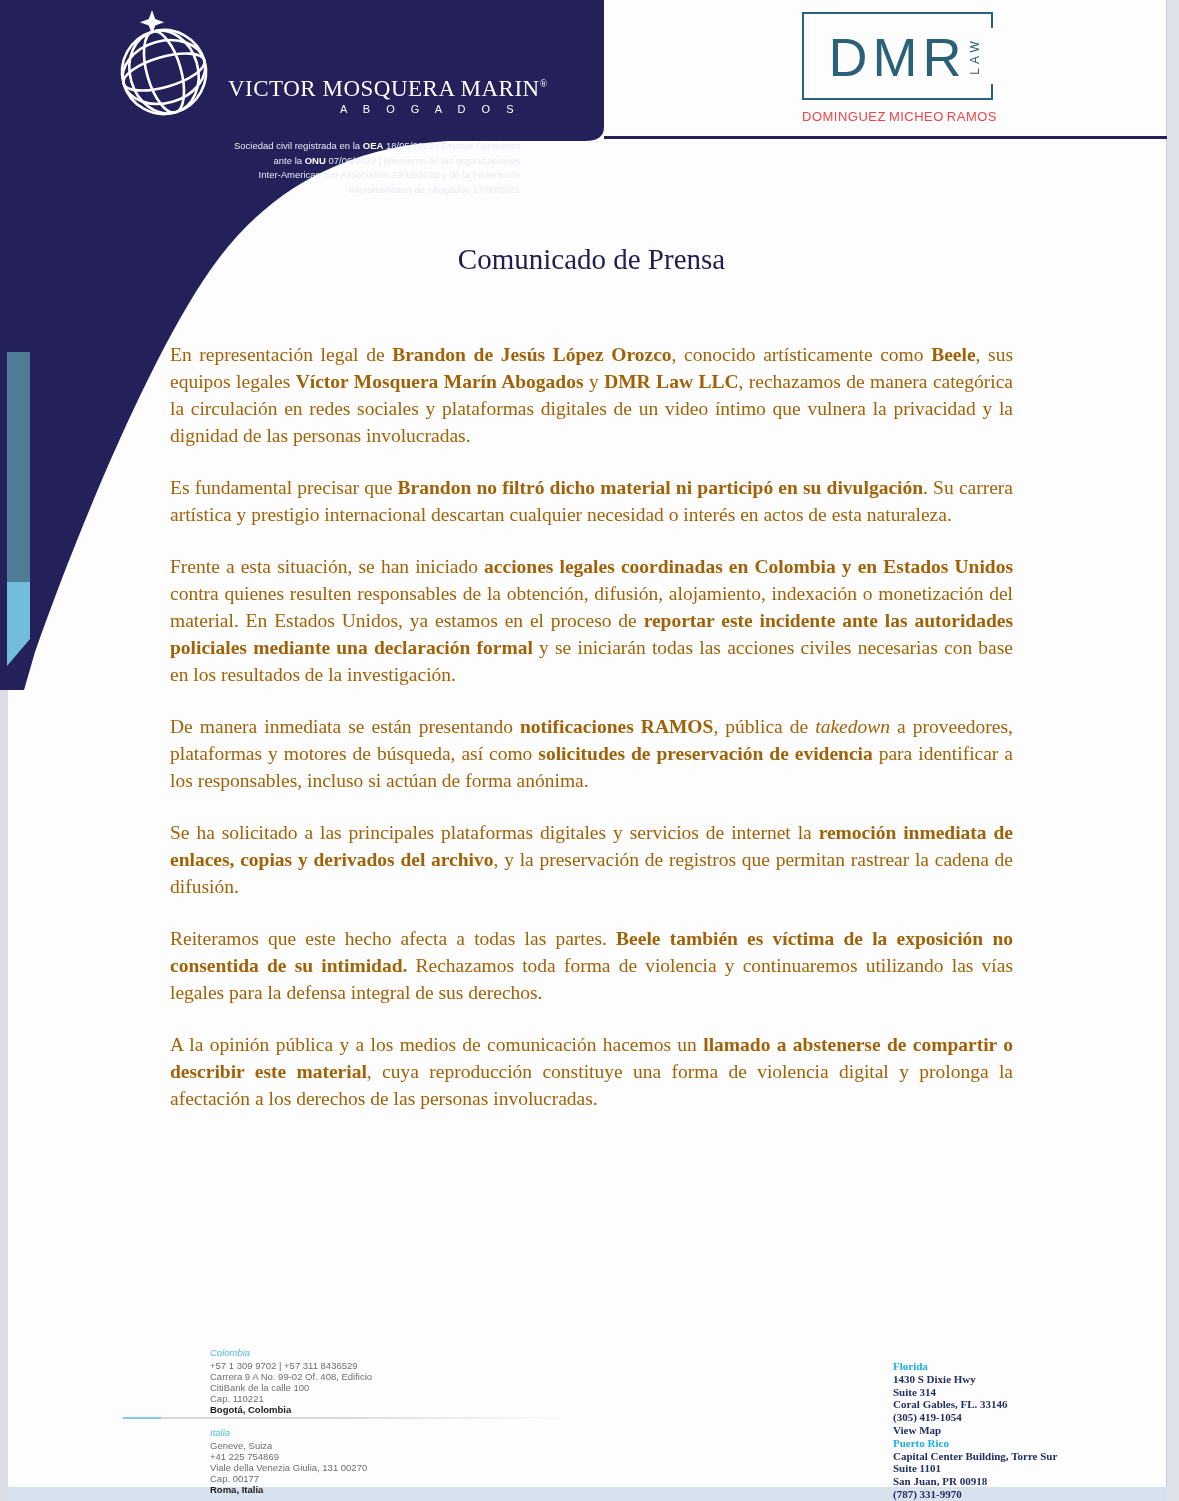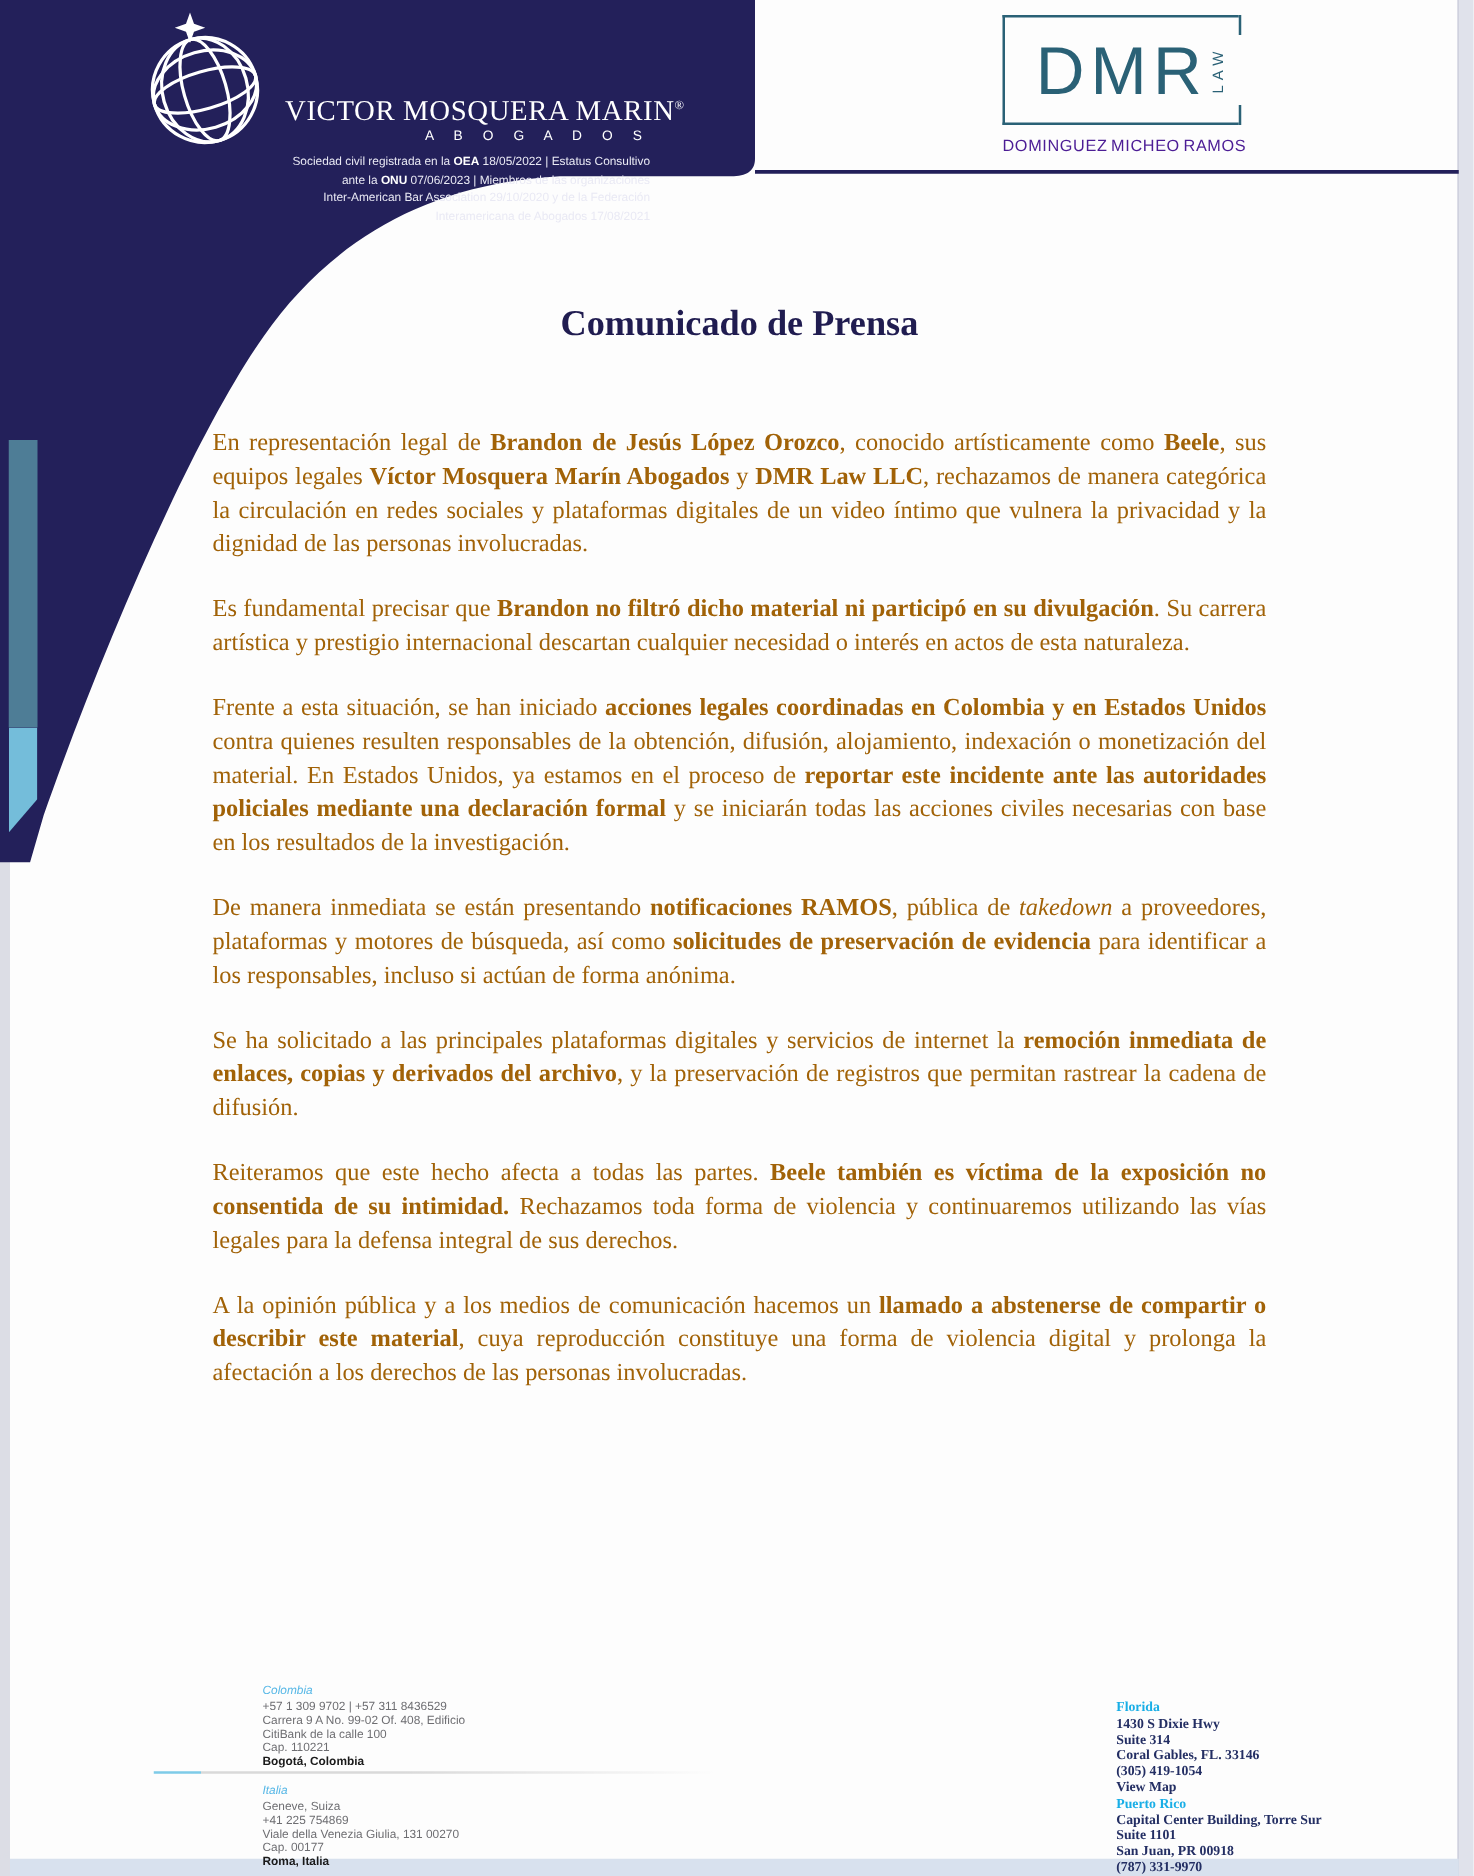--- a/index.html
+++ b/index.html
@@ -17,41 +17,41 @@
   .header-rule{position:absolute;left:604px;top:136px;width:563px;height:3px;background:#23205a;}
 
   
   .vmm{position:absolute;left:105px;top:6px;color:#fff;}
   .vmm-globe{position:absolute;left:0;top:2px;}
   .vmm-text{position:absolute;left:123px;top:26px;width:292px;}
   .vmm-name{font-size:23px;letter-spacing:.5px;white-space:nowrap;color:#fff;margin-top:44px;}
   .vmm-name .reg{font-size:10px;vertical-align:super;}
   .vmm-abogados{text-align:right;font-family:"Liberation Sans",sans-serif;font-size:11px;
                 letter-spacing:6.5px;margin-top:1px;color:#fff;}
-  .vmm-reg{margin-top:8px;text-align:right;font-family:"Liberation Sans",sans-serif;
+  .vmm-reg{margin-top:24px;text-align:right;font-family:"Liberation Sans",sans-serif;
            font-size:9.5px;line-height:14.5px;color:#e9e9f4;}
   .vmm-reg b{color:#ffffff;}
 
   
   .dmr{position:absolute;left:802px;top:12px;width:195px;}
   .dmr-box{position:relative;width:187px;height:84px;border:2px solid #2a6176;border-right:none;}
   .dmr-box .stub-t,.dmr-box .stub-b{position:absolute;right:-2px;width:2px;height:16px;background:#2a6176;}
   .dmr-box .stub-t{top:-2px;} .dmr-box .stub-b{bottom:-2px;}
   .dmr-acronym{position:absolute;left:0;top:0;width:100%;height:100%;display:flex;align-items:center;
                justify-content:center;font-family:"Liberation Sans",sans-serif;font-weight:400;
                font-size:54px;letter-spacing:5px;color:#2a6176;padding-top:2px;box-sizing:border-box;}
   .dmr-law{position:absolute;right:-9px;top:50%;transform:translateY(-50%) rotate(-90deg);
            font-family:"Liberation Sans",sans-serif;font-size:12px;letter-spacing:4px;
            color:#2a6176;background:#fdfdfd;padding:2px 6px;}
   .dmr-names{display:flex;justify-content:space-between;width:195px;margin-top:9px;
-             font-family:"Liberation Sans",sans-serif;font-size:13px;color:#4c1d95;letter-spacing:.5px;}
+             font-family:"Liberation Sans",sans-serif;font-size:13px;color:#ef4444;letter-spacing:.5px;}
 
   
   .doc-title{position:absolute;left:170px;top:243px;width:843px;margin:0;text-align:center;
-             font-size:29px;font-weight:bold;color:#201c50;}
+             font-size:29px;font-weight:normal;color:#201c50;}
   .doc-body{position:absolute;left:170px;top:341px;width:843px;font-size:19.5px;line-height:27px;
             color:#a16207;text-align:justify;}
   .doc-body p{margin:0 0 25px 0;}
 
   
   .f-left{position:absolute;left:210px;top:1347px;width:260px;font-family:"Liberation Sans",sans-serif;
           font-size:9.5px;line-height:11px;color:#6e6e72;}
   .f-left .label{color:#56b7e6;margin-bottom:2px;font-style:italic;}
   .f-left .bold{color:#1a1a1a;font-weight:bold;}
   .f-divider{position:absolute;left:123px;top:1417px;width:450px;height:2px;

